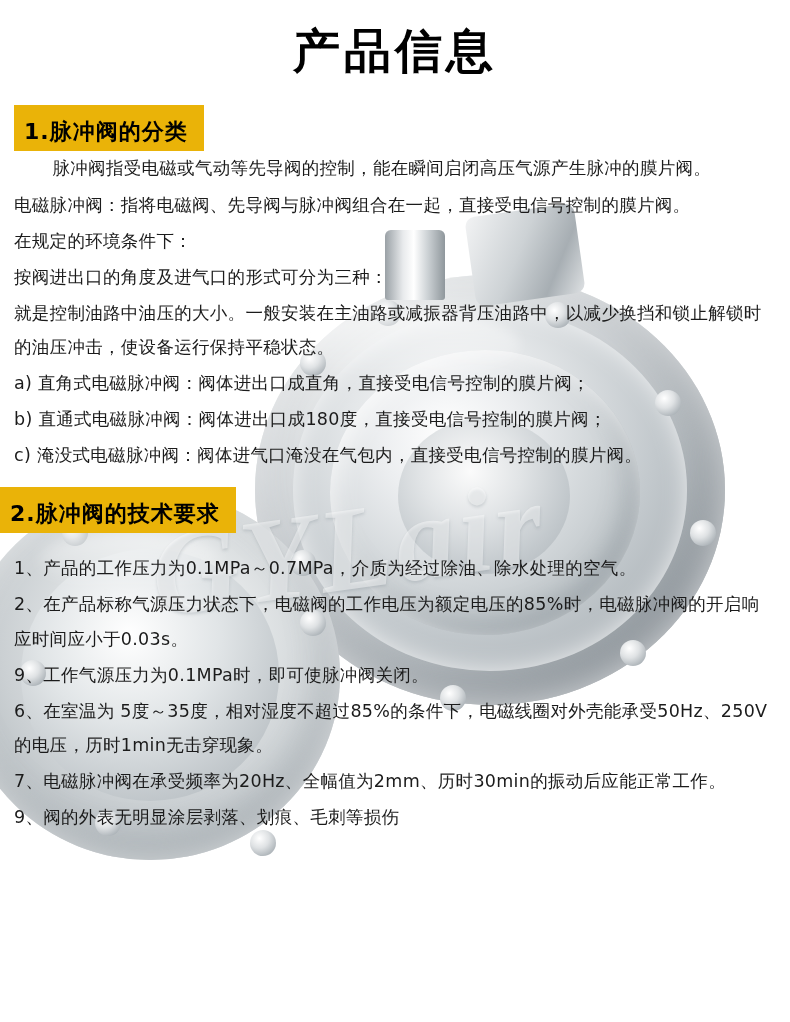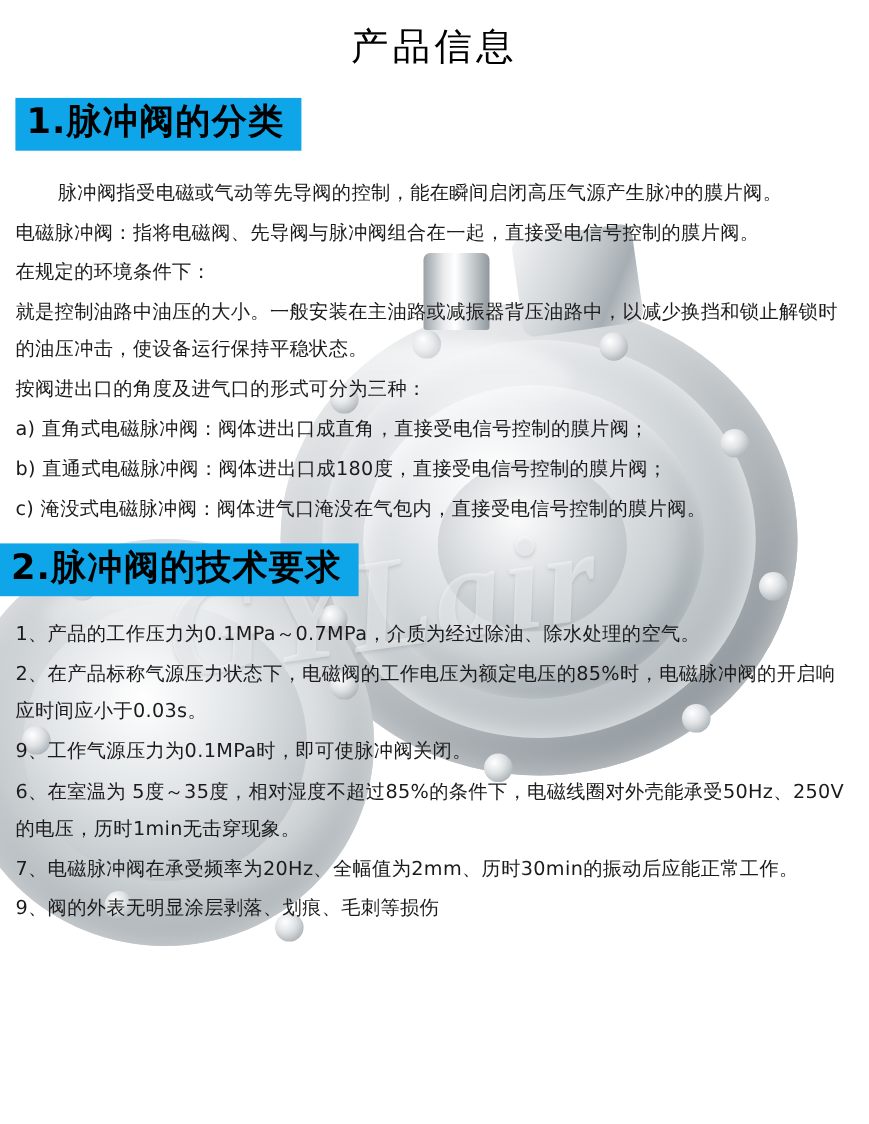--- a/index.html
+++ b/index.html
@@ -145,56 +145,55 @@
     text-shadow: 0 2px 3px rgba(120,130,140,0.25);
   }
 
   
   .content {
     position: relative;
     z-index: 10;
   }
   .page-title {
     text-align: center;
-    font-size: 34px;
-    font-weight: normal;
+    font-size: 47px;
+    font-weight: bold;
     letter-spacing: 4px;
     color: #000000;
     margin: 22px 0 0 0;
     padding: 0;
     line-height: 1.25;
   }
   .section-heading {
     display: inline-block;
-    background: #0ea5e9;
-    font-size: 32px;
+    background: #eab308;
+    font-size: 22px;
     font-weight: bold;
     color: #000000;
-    padding: 0 16px 5px 10px;
+    padding: 12px 16px 5px 10px;
     letter-spacing: 1px;
     line-height: 1.35;
   }
   .heading-wrap-1 {
     margin: 24px 0 0 14px;
   }
   .heading-wrap-2 {
     margin: 14px 0 0 0;
   }
   .para {
     font-size: 17.5px;
     line-height: 1.95;
     color: #1b1b1b;
     margin: 0 18px 0 14px;
     letter-spacing: 0.3px;
   }
   .para.indent {
     text-indent: 2.2em;
   }
   .block-1 {
-    margin-top: 22px;
   }
   .block-2 {
     margin-top: 18px;
   }
   .para + .para {
     margin-top: 2px;
   }
 </style>
 </head>
 <body>
@@ -233,22 +232,22 @@
   <h1 class="page-title">产品信息</h1>
 
   <div class="heading-wrap-1">
     <span class="section-heading">1.脉冲阀的分类</span>
   </div>
 
   <div class="block-1">
     <p class="para indent">脉冲阀指受电磁或气动等先导阀的控制，能在瞬间启闭高压气源产生脉冲的膜片阀。</p>
     <p class="para">电磁脉冲阀：指将电磁阀、先导阀与脉冲阀组合在一起，直接受电信号控制的膜片阀。</p>
     <p class="para">在规定的环境条件下：</p>
+    <p class="para">按阀进出口的角度及进气口的形式可分为三种：</p>
     <p class="para">就是控制油路中油压的大小。一般安装在主油路或减振器背压油路中，以减少换挡和锁止解锁时的油压冲击，使设备运行保持平稳状态。</p>
-    <p class="para">按阀进出口的角度及进气口的形式可分为三种：</p>
     <p class="para">a) 直角式电磁脉冲阀：阀体进出口成直角，直接受电信号控制的膜片阀；</p>
     <p class="para">b) 直通式电磁脉冲阀：阀体进出口成180度，直接受电信号控制的膜片阀；</p>
     <p class="para">c) 淹没式电磁脉冲阀：阀体进气口淹没在气包内，直接受电信号控制的膜片阀。</p>
   </div>
 
   <div class="heading-wrap-2">
     <span class="section-heading">2.脉冲阀的技术要求</span>
   </div>
 
   <div class="block-2">

